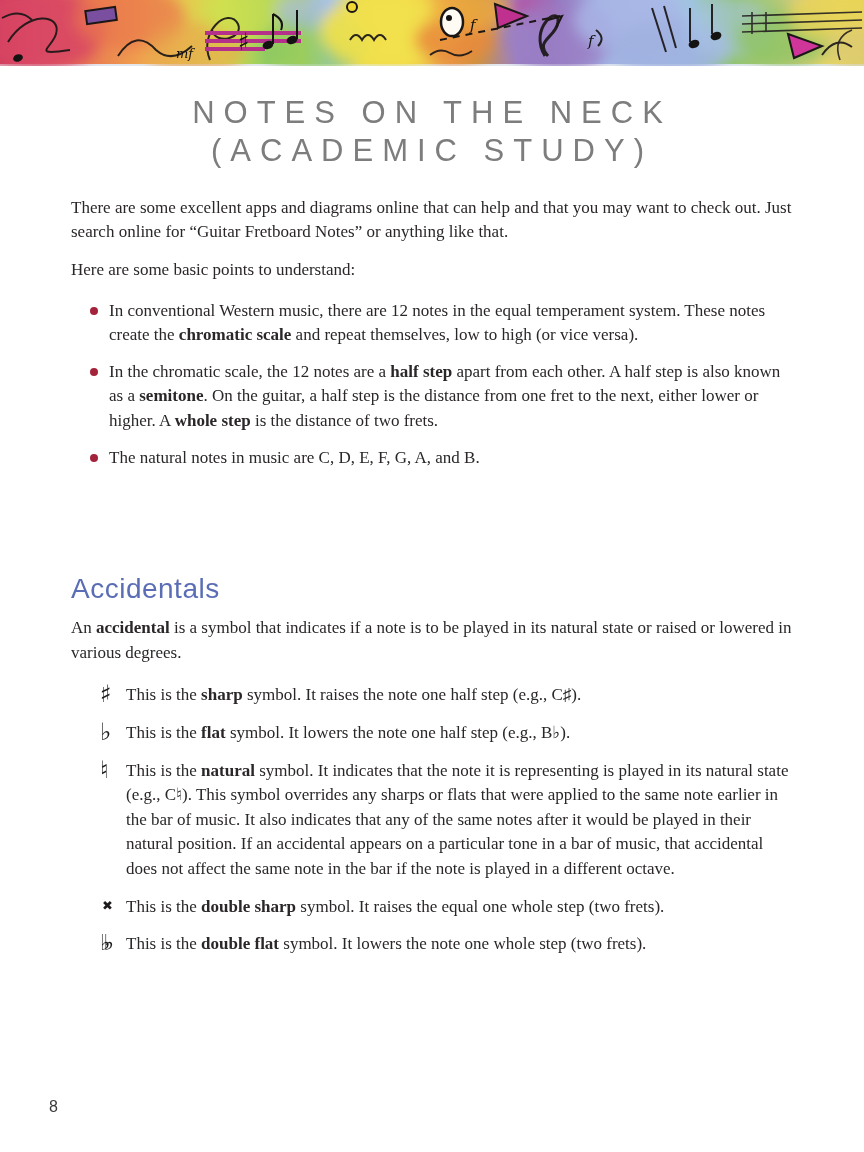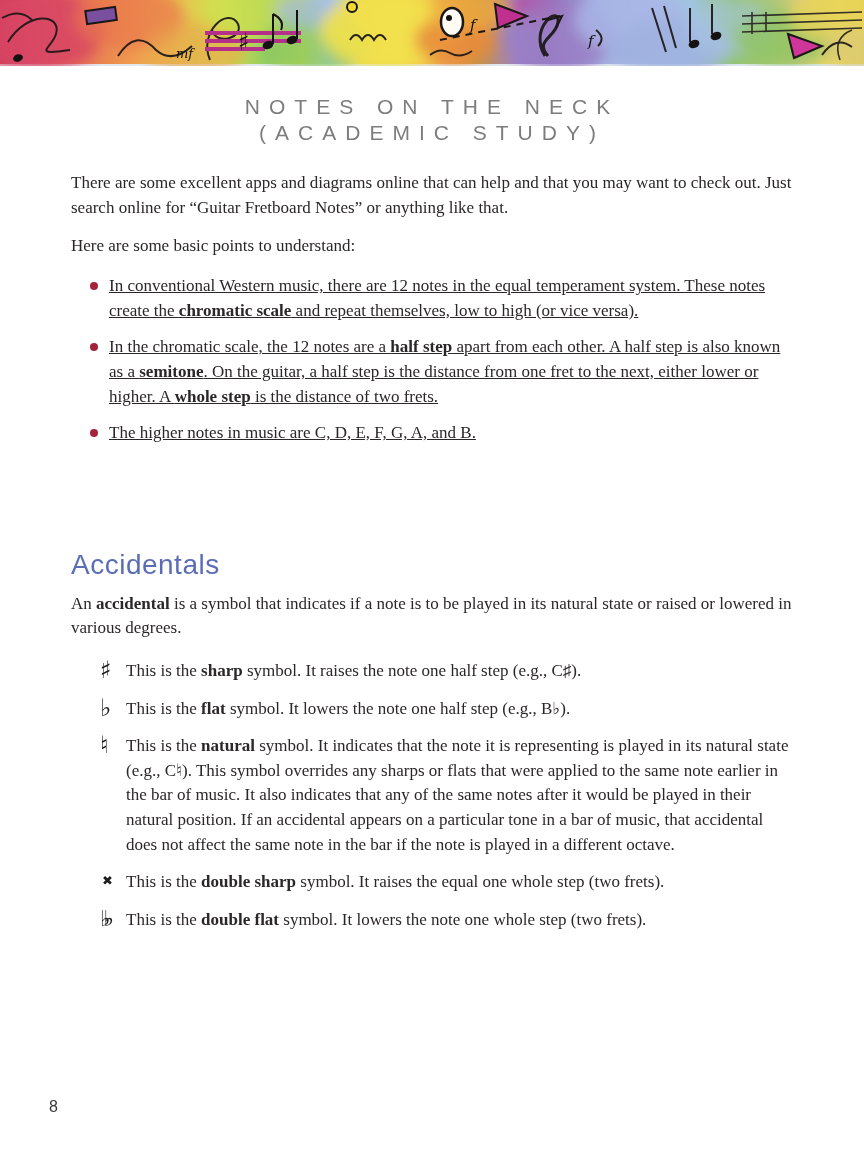--- a/index.html
+++ b/index.html
@@ -27,40 +27,40 @@
   }
   .header-art svg { position: absolute; left: 0; top: 0; }
 
   
   .title {
     margin-top: 28px;
     text-align: center;
     font-family: "Liberation Sans", "DejaVu Sans", sans-serif;
     font-weight: 300;
     color: #7d7d7d;
-    font-size: 21px;
+    font-size: 31px;
     letter-spacing: 9px;
     line-height: 1.22;
   }
 
   
   .content { margin: 26px 71px 0 71px; font-size: 17px; line-height: 1.45; }
   .content p { margin-bottom: 13px; }
   b { font-weight: bold; }
 
   
   ul.points { list-style: none; margin: 16px 0 0 19px; }
   ul.points li { display: flex; margin-bottom: 12px; }
   .dot {
     flex: 0 0 8px; width: 8px; height: 8px;
     margin: 8px 11px 0 0;
     border-radius: 50%;
     background: #a3233a;
   }
-  .li-text { flex: 1; text-decoration: underline; }
+  .li-text { flex: 1; }
 
   
   h2.section {
     margin-top: 99px;
     font-family: "Liberation Sans", "DejaVu Sans", sans-serif;
     font-weight: 400;
     font-size: 28px;
     color: #5b6eb5;
     letter-spacing: 0.5px;
   }
@@ -195,21 +195,21 @@
       <li>
         <span class="dot"></span>
         <span class="li-text"><span>In conventional Western music, there are 12 notes in the equal temperament system. These notes create the </span><b>chromatic scale</b><span> and repeat themselves, low to high (or vice versa).</span></span>
       </li>
       <li>
         <span class="dot"></span>
         <span class="li-text"><span>In the chromatic scale, the 12 notes are a </span><b>half step</b><span> apart from each other. A half step is also known as a </span><b>semitone</b><span>. On the guitar, a half step is the distance from one fret to the next, either lower or higher. A </span><b>whole step</b><span> is the distance of two frets.</span></span>
       </li>
       <li>
         <span class="dot"></span>
-        <span class="li-text"><span>The higher notes in music are C, D, E, F, G, A, and B.</span></span>
+        <span class="li-text"><span>The natural notes in music are C, D, E, F, G, A, and B.</span></span>
       </li>
     </ul>
 
     <h2 class="section">Accidentals</h2>
     <p class="section-intro"><span>An </span><b>accidental</b><span> is a symbol that indicates if a note is to be played in its natural state or raised or lowered in various degrees.</span></p>
 
     <div class="acc-list">
       <div class="acc-row">
         <span class="sym">♯</span>
         <div class="acc-text"><span>This is the </span><b>sharp</b><span> symbol. It raises the note one half step (e.g., C♯).</span></div>

